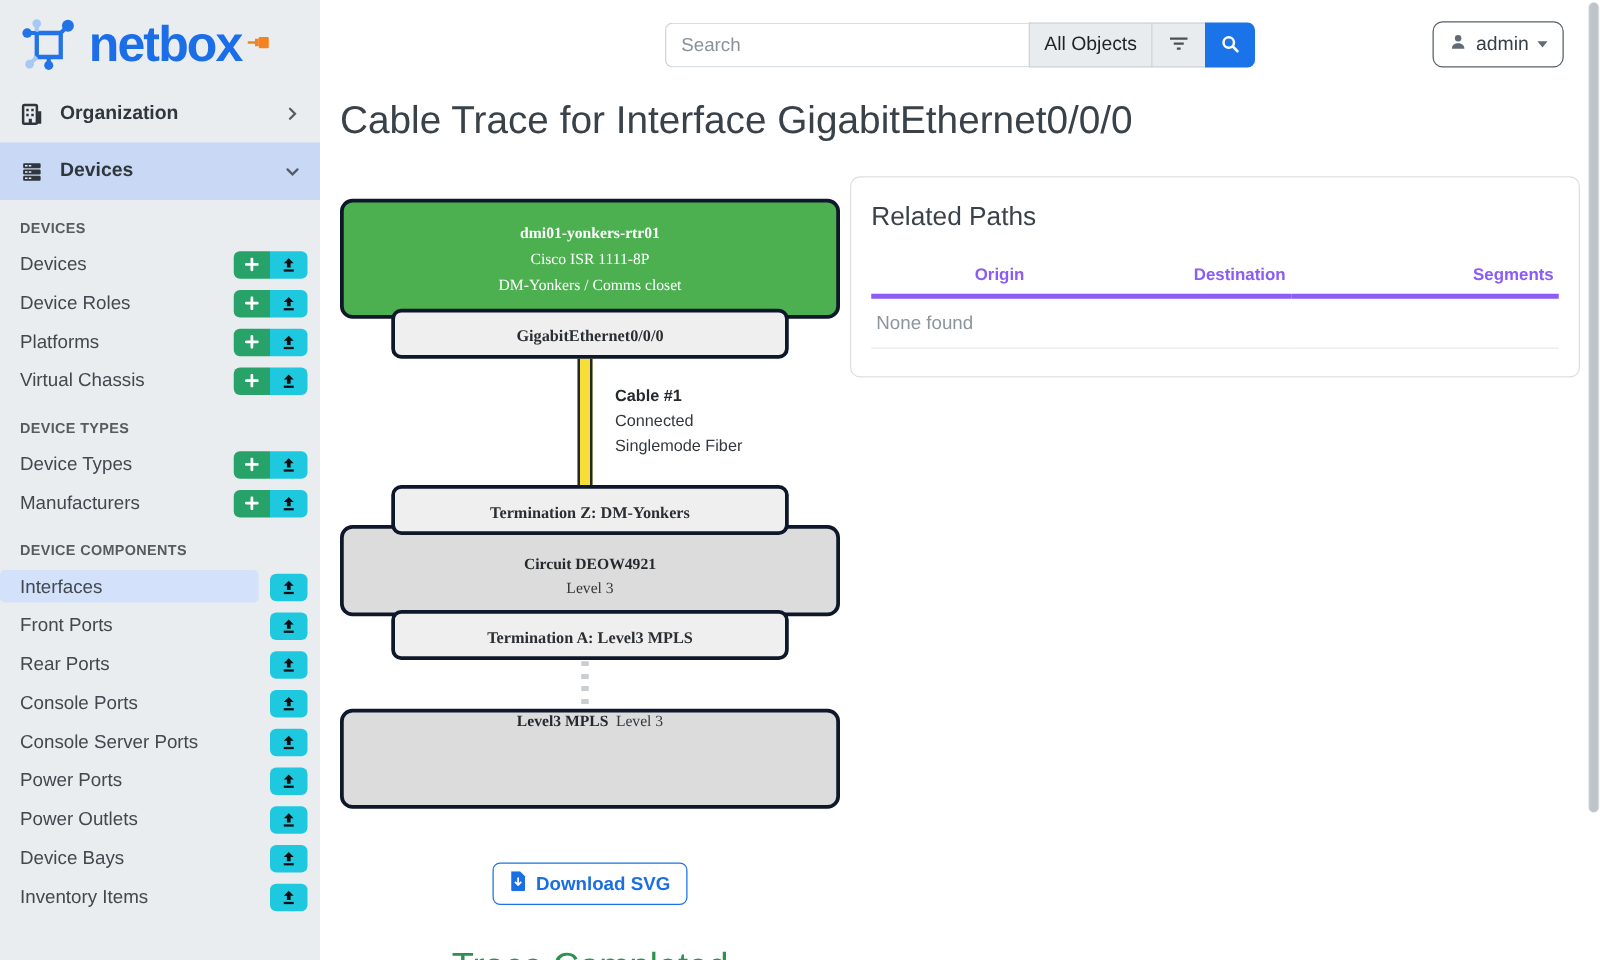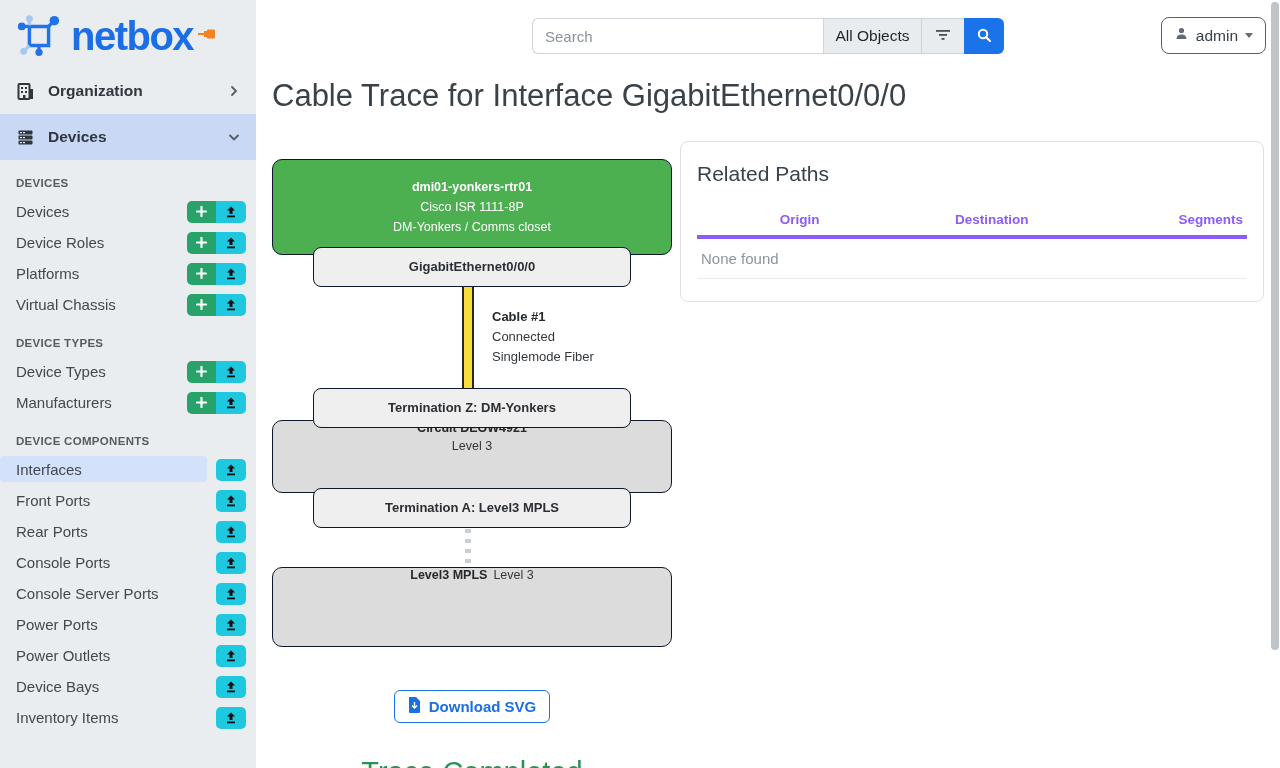--- a/index.html
+++ b/index.html
@@ -39,48 +39,48 @@
   .search-input { width:291px; height:36px; border:1px solid #ced4da; border-right:none;
     border-radius:6px 0 0 6px; padding:0 12px; font-size:15px; color:#212529; outline:none;
     font-family:"Liberation Sans",sans-serif; }
   .search-input::placeholder { color:#8a9299; }
   .scope { width:98px; background:#e9ecef; border:1px solid #ced4da; border-right:none;
     display:flex; align-items:center; justify-content:center; font-size:15.5px; color:#1f2327; cursor:pointer; }
   .filterbtn { width:43px; background:#e9ecef; border:1px solid #ced4da; border-right:none;
     display:flex; align-items:center; justify-content:center; cursor:pointer; }
   .searchbtn { width:40px; background:#1a73e8; border:none; border-radius:0 6px 6px 0;
     display:flex; align-items:center; justify-content:center; cursor:pointer; }
-  .adminbtn { position:absolute; right:14px; top:17px; height:37px; padding:0 12px;
+  .adminbtn { position:absolute; right:29px; top:17px; height:37px; padding:0 12px;
     background:#fff; border:1px solid #56606a; border-radius:8px; display:flex;
     align-items:center; gap:7px; font-size:15.5px; color:#343f48; cursor:pointer; }
   .caret { width:0; height:0; border-left:4.5px solid transparent; border-right:4.5px solid transparent;
     border-top:5px solid #5f6b76; }
 
   .page-title { margin:8px 0 0 16px; font-size:31px; font-weight:400; color:#394149; }
 
   .content { display:flex; padding:0 16px; margin-top:27px; }
   .trace-col { width:400px; }
   .trace-wrap { position:relative; width:400px; height:507px; margin-top:18px; }
-  .tbox { position:absolute; text-align:center; border:1px solid #0f172a; }
+  .tbox { position:absolute; text-align:center; border:3px solid #0f172a;font-family:Liberation Serif, serif; }
   .node { left:0; width:400px; border-radius:10px; }
   .green { top:0; height:96px; background:#4caf50; color:#fff;
     display:flex; flex-direction:column; justify-content:center; gap:6px; z-index:1; }
   .green .l1 { font-weight:bold; font-size:12.5px; }
   .green .l2 { font-size:12.5px; }
   .attach { left:41px; width:318px; height:40px; background:#efefef; border-radius:8px;
     font-weight:bold; font-size:13px; color:#2b2f33; line-height:38px; z-index:3; }
   .iface { top:88px; }
   .cable-line { position:absolute; left:190px; top:128px; width:12px; height:101px;
     background:#f8de38; border-left:2px solid #25282b; border-right:2px solid #25282b; z-index:2; }
   .cable-lbl { position:absolute; left:220px; top:148px; text-align:left; font-size:13px;
     color:#33383d; line-height:20px; z-index:2; }
   .cable-lbl .b { font-weight:bold; color:#24292d; }
   .termz { top:229px; }
   .circuit { top:261px; height:73px; background:#dcdcdc; color:#33383d;
-    display:flex; flex-direction:column; gap:4px; padding-bottom:12px; z-index:0; }
+    display:flex; flex-direction:column; justify-content:flex-end; gap:4px; padding-bottom:12px; z-index:0; }
   .circuit .l1 { font-weight:bold; font-size:12.5px; color:#24292d; }
   .circuit .l2 { font-size:12.5px; }
   .terma { top:329px; }
   .dots { position:absolute; left:193px; top:370px; width:6px; height:36px;
     background-image:repeating-linear-gradient(#c9ced2 0 4px, transparent 4px 10px); z-index:2; }
   .farend { top:408px; height:80px; background:#dcdcdc; color:#33383d;
     display:flex; flex-direction:row; justify-content:center; gap:6px; }
   .farend .l1 { font-weight:bold; font-size:12.5px; color:#24292d; }
   .farend .l2 { font-size:12.5px; }
 

